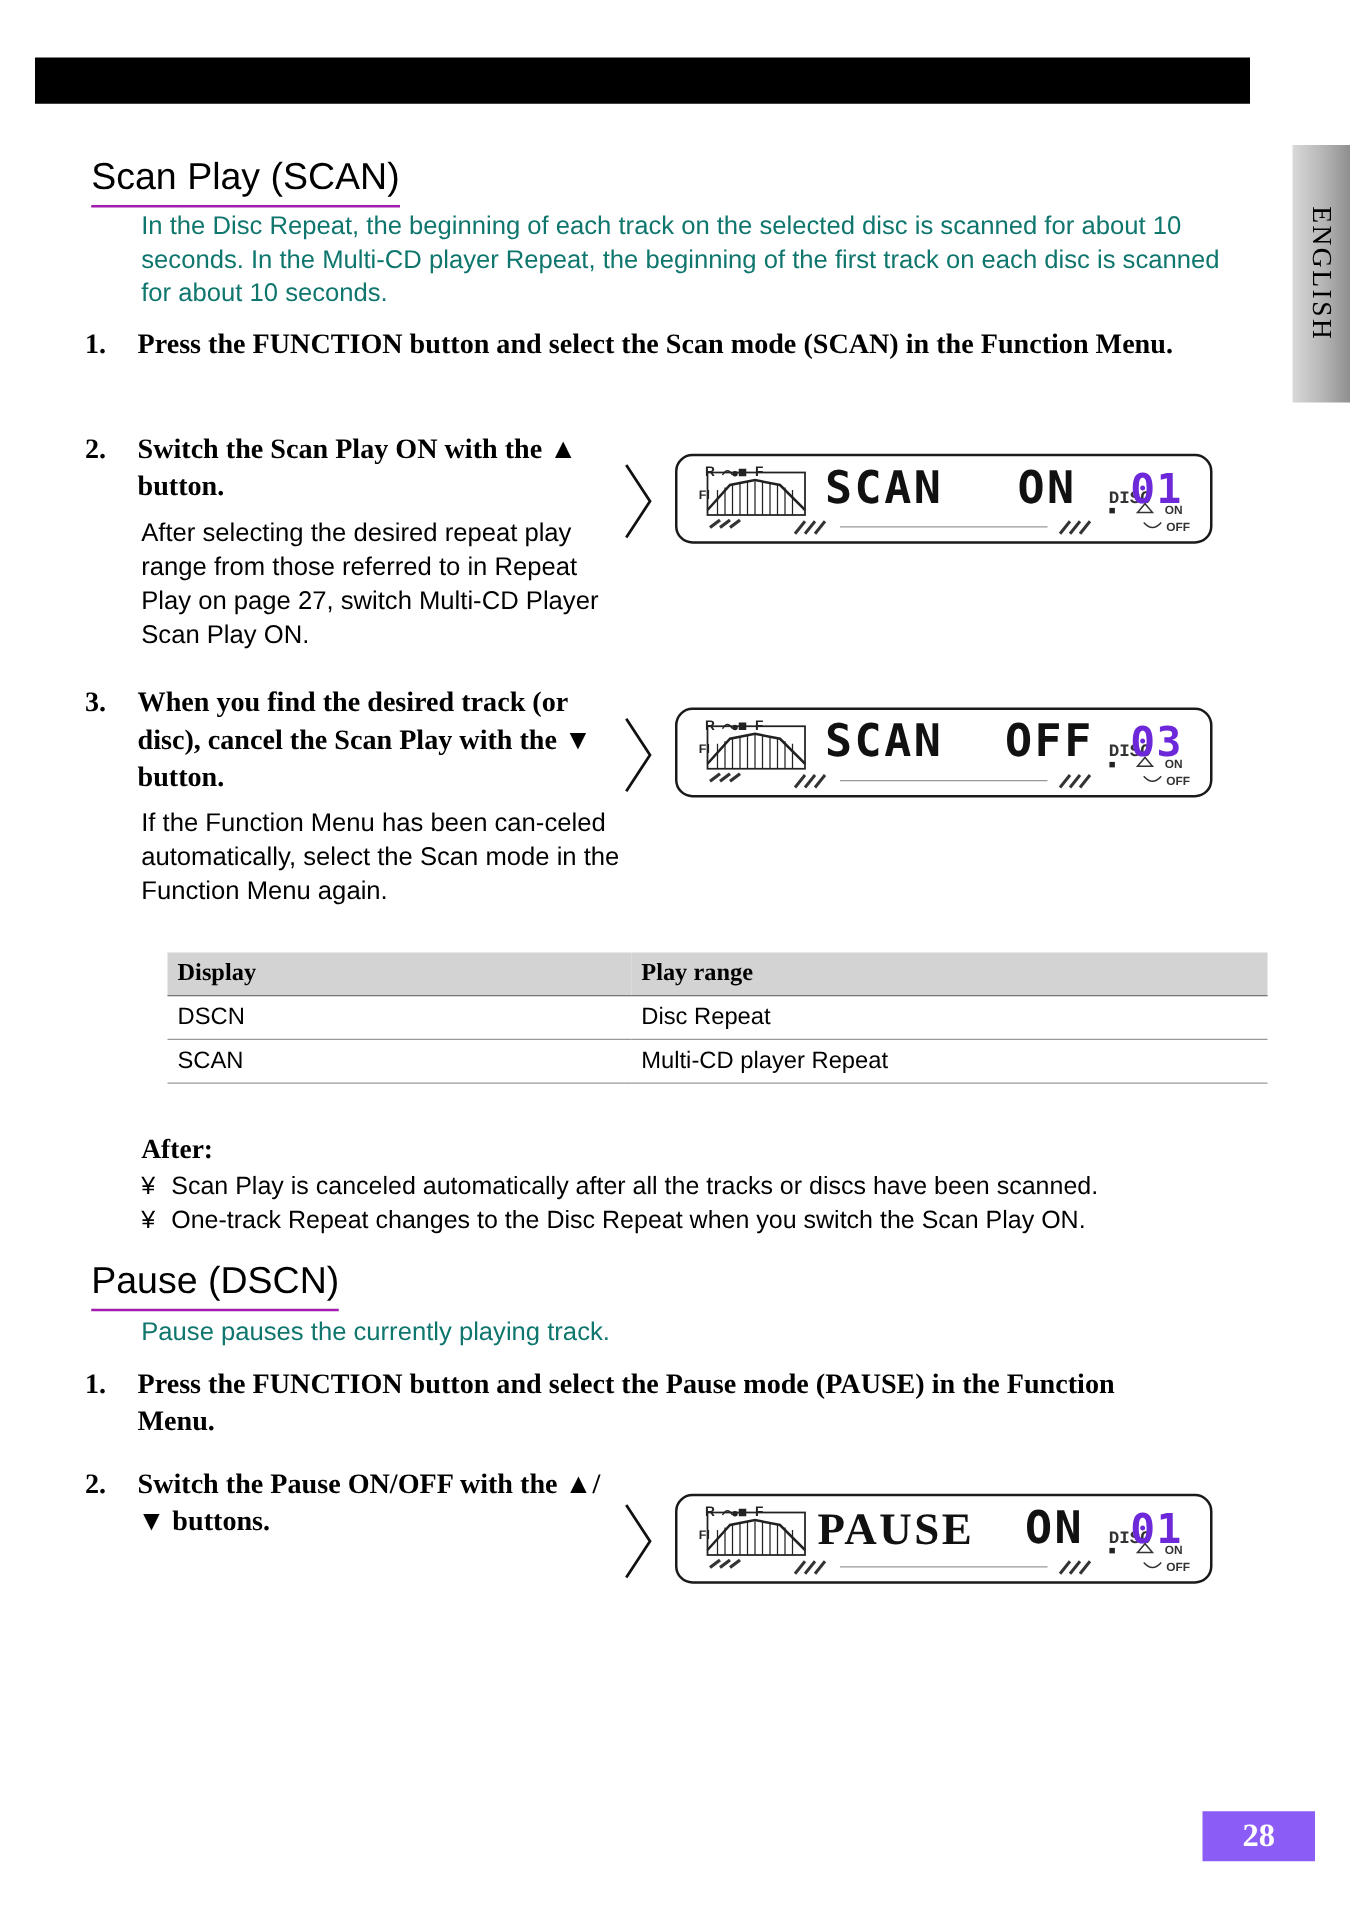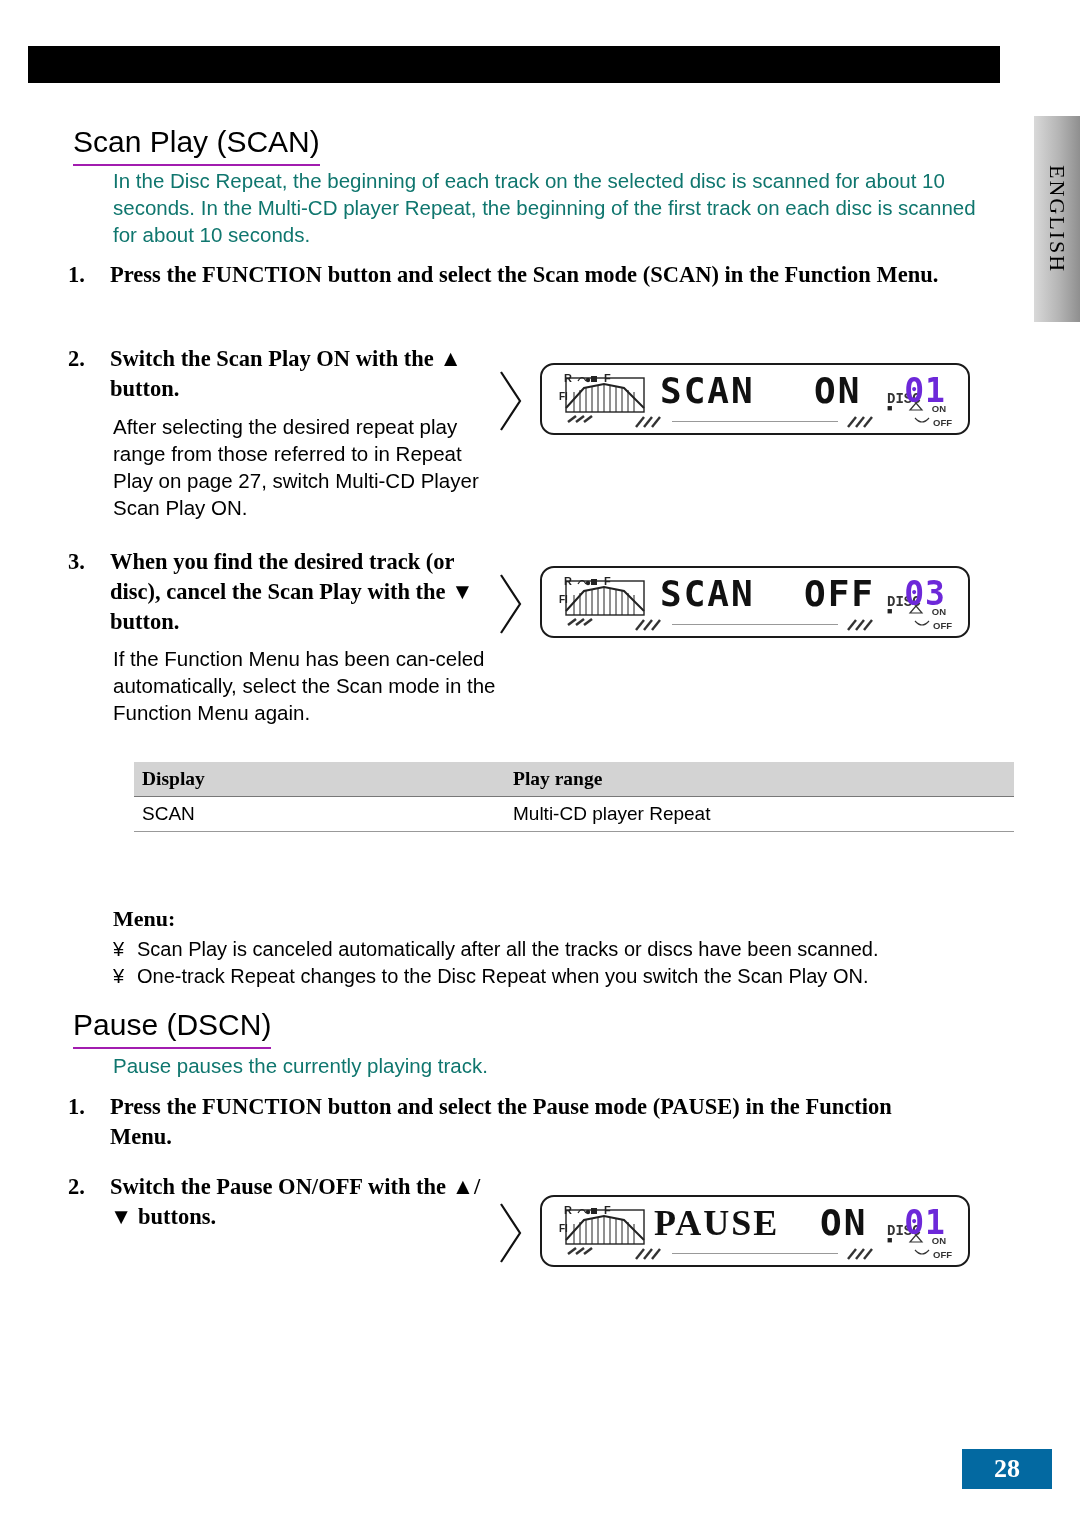--- a/index.html
+++ b/index.html
@@ -221,21 +221,21 @@
     display: inline-block;
     width: 24px;
   }
 
   .page-num {
     position: absolute;
     right: 28px;
     bottom: 44px;
     width: 90px;
     height: 40px;
-    background: #0369a1;
+    background: #8b5cf6;
     color: #fff;
     font-family: "Liberation Serif", serif;
     font-weight: bold;
     font-size: 26px;
     text-align: center;
     line-height: 40px;
   }
 </style>
 </head>
 <body>
@@ -414,27 +414,31 @@
 
   <table class="tbl">
     <thead>
       <tr>
         <th class="c1">Display</th>
         <th>Play range</th>
       </tr>
     </thead>
     <tbody>
       <tr>
+        <td class="c1">DSCN</td>
+        <td>Disc Repeat</td>
+      </tr>
+      <tr>
         <td class="c1">SCAN</td>
         <td>Multi-CD player Repeat</td>
       </tr>
     </tbody>
   </table>
 
-  <div class="note-head">Menu:</div>
+  <div class="note-head">After:</div>
   <div class="note-line" style="top:936px;">
     <span class="bullet">¥</span><span>Scan Play is canceled automatically after all the tracks or discs have been scanned.</span>
   </div>
   <div class="note-line" style="top:963px;">
     <span class="bullet">¥</span><span>One-track Repeat changes to the Disc Repeat when you switch the Scan Play ON.</span>
   </div>
 
   <h2 class="section-title" style="left:73px; top:1008px;">Pause (DSCN)</h2>
 
   <div class="para" style="left:113px; top:1052px; width:800px;">Pause pauses the currently playing track.</div>

